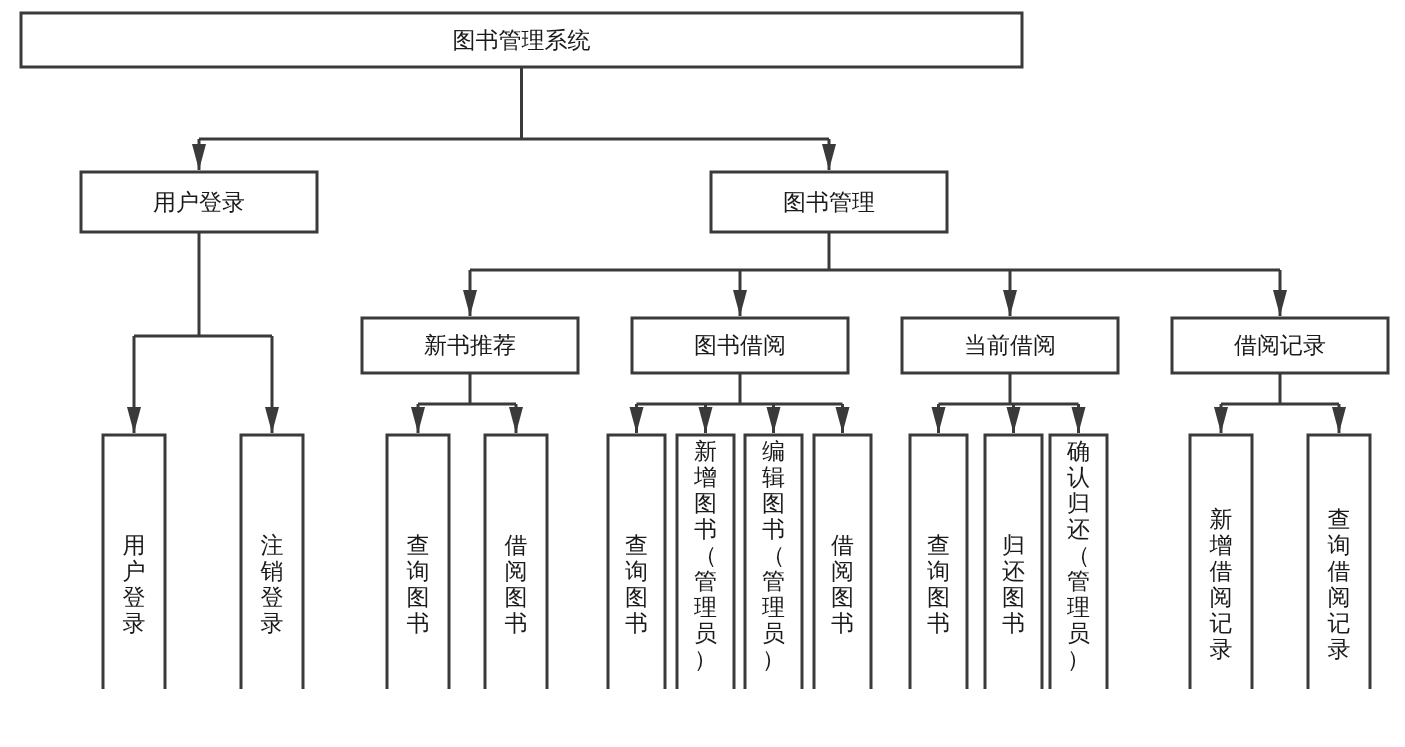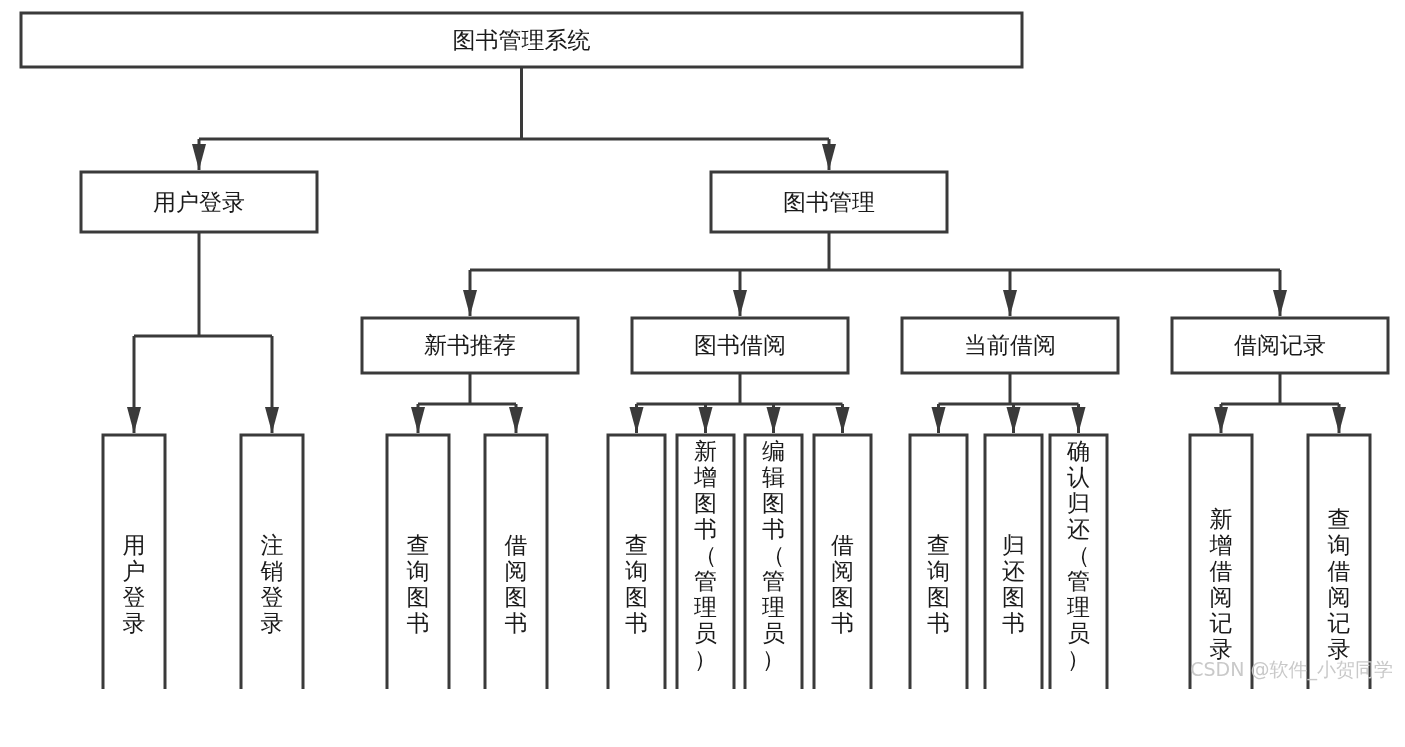--- a/index.html
+++ b/index.html
@@ -193,14 +193,13 @@
       </g>
       <g>
         <rect x="1190" y="435" width="62" height="300" class="node-rect"></rect>
         <text x="1221" y="527.28" class="node-label-vertical"><tspan x="1221" dy="0">新</tspan><tspan x="1221" dy="26">增</tspan><tspan x="1221" dy="26">借</tspan><tspan x="1221" dy="26">阅</tspan><tspan x="1221" dy="26">记</tspan><tspan x="1221" dy="26">录</tspan></text>
       </g>
       <g>
         <rect x="1308" y="435" width="62" height="300" class="node-rect"></rect>
         <text x="1339" y="527.28" class="node-label-vertical"><tspan x="1339" dy="0">查</tspan><tspan x="1339" dy="26">询</tspan><tspan x="1339" dy="26">借</tspan><tspan x="1339" dy="26">阅</tspan><tspan x="1339" dy="26">记</tspan><tspan x="1339" dy="26">录</tspan></text>
       </g>
     </svg>
-  <div class="watermark">CSDN @软件_小贺同学</div>
 </div>
 
 </body></html>

